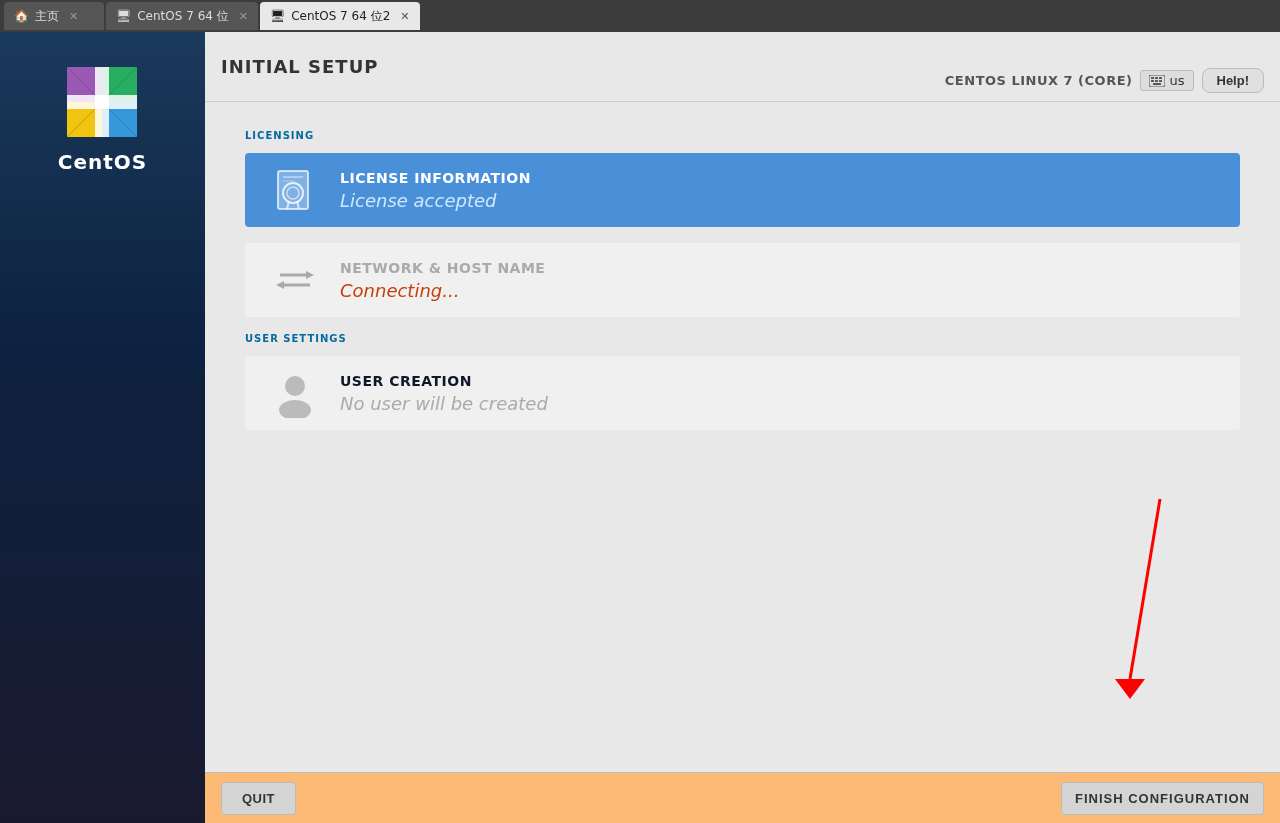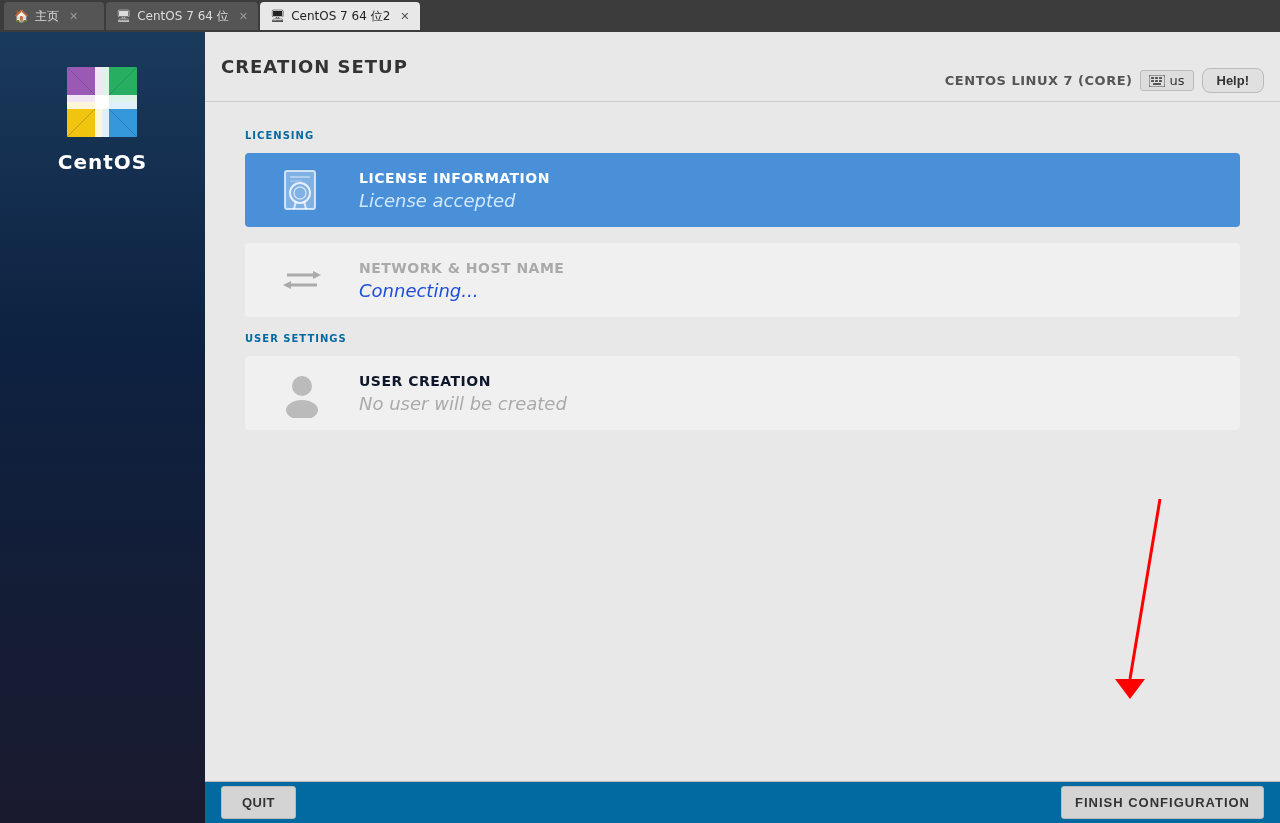--- a/index.html
+++ b/index.html
@@ -153,24 +153,24 @@
       margin-bottom: 12px;
       margin-top: 8px;
     }
 
     
     .setup-item {
       display: flex;
       align-items: center;
       background: #f5f5f5;
       border-radius: 4px;
-      padding: 12px 32px;
+      padding: 12px 25px;
       margin-bottom: 16px;
       cursor: pointer;
-      gap: 32px;
+      gap: 20px;
       min-height: 72px;
     }
     .setup-item.highlighted {
       background: #4a90d9;
     }
     .setup-item.dim {
       background: #f0f0f0;
     }
 
     .item-icon-box {
@@ -201,23 +201,23 @@
       color: #aaa;
       font-style: italic;
     }
 
     
     .bottom-bar {
       display: flex;
       align-items: center;
       justify-content: space-between;
       padding: 10px 16px;
-      background: #0369a1;
+      background: #fdba74;
       border-top: 1px solid #bbb;
-      height: 42px;
+      height: 51px;
     }
     .quit-button {
       background: #d4d4d4;
       border: 1px solid #bbb;
       border-radius: 3px;
       padding: 8px 20px;
       font-size: 13px;
       font-weight: bold;
       color: #333;
       cursor: pointer;
@@ -288,21 +288,21 @@
 
         <rect x="33" y="33" width="14" height="14" fill="white"></rect>
       </svg>
       <span class="centos-logo-text">CentOS</span>
     </div>
   </div>
 
   <div class="content-panel">
 
     <div class="top-bar">
-      <span class="page-title">CREATION SETUP</span>
+      <span class="page-title">INITIAL SETUP</span>
       <div class="top-bar-right">
         <span class="centos-version">CENTOS LINUX 7 (CORE)</span>
         <div class="keyboard-indicator">
           <svg class="keyboard-icon-svg" viewBox="0 0 16 12" xmlns="http://www.w3.org/2000/svg">
             <rect x="0" y="0" width="16" height="12" rx="2" fill="none" stroke="#555" stroke-width="1"></rect>
             <rect x="2" y="2" width="3" height="2" rx="0.5" fill="#555"></rect>
             <rect x="6" y="2" width="3" height="2" rx="0.5" fill="#555"></rect>
             <rect x="10" y="2" width="3" height="2" rx="0.5" fill="#555"></rect>
             <rect x="2" y="5" width="3" height="2" rx="0.5" fill="#555"></rect>
             <rect x="6" y="5" width="3" height="2" rx="0.5" fill="#555"></rect>
@@ -348,21 +348,21 @@
 
             <line x1="10" y1="20" x2="36" y2="20" stroke="#aaa" stroke-width="3"></line>
             <polygon points="36,16 44,20 36,24" fill="#aaa"></polygon>
 
             <line x1="40" y1="30" x2="14" y2="30" stroke="#aaa" stroke-width="3"></line>
             <polygon points="14,26 6,30 14,34" fill="#aaa"></polygon>
           </svg>
         </div>
         <div class="item-text">
           <span class="item-title" style="color:#aaa;">NETWORK &amp; HOST NAME</span>
-          <span class="item-subtitle" style="color:#1d4ed8;">Connecting...</span>
+          <span class="item-subtitle" style="color:#c2410c;">Connecting...</span>
         </div>
       </div>
 
       <div class="section-header">USER SETTINGS</div>
 
       <div class="setup-item dim">
         <div class="item-icon-box">
           <svg width="50" height="50" viewBox="0 0 50 50" xmlns="http://www.w3.org/2000/svg">
 
             <circle cx="25" cy="18" r="10" fill="#bbb"></circle>

